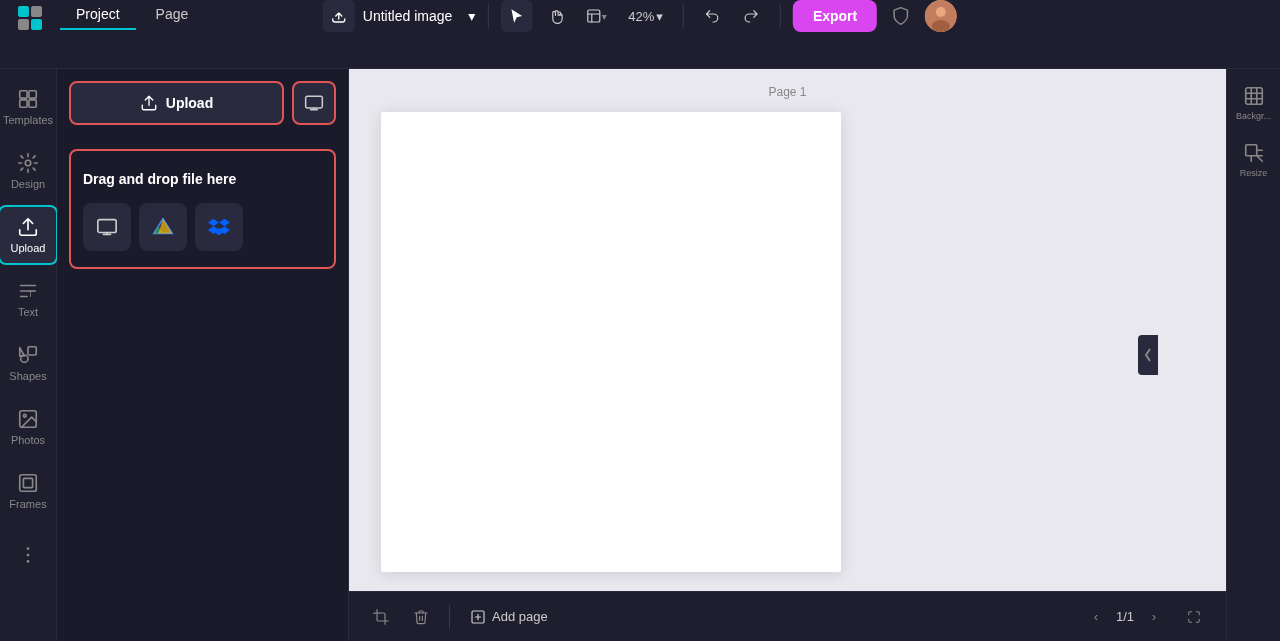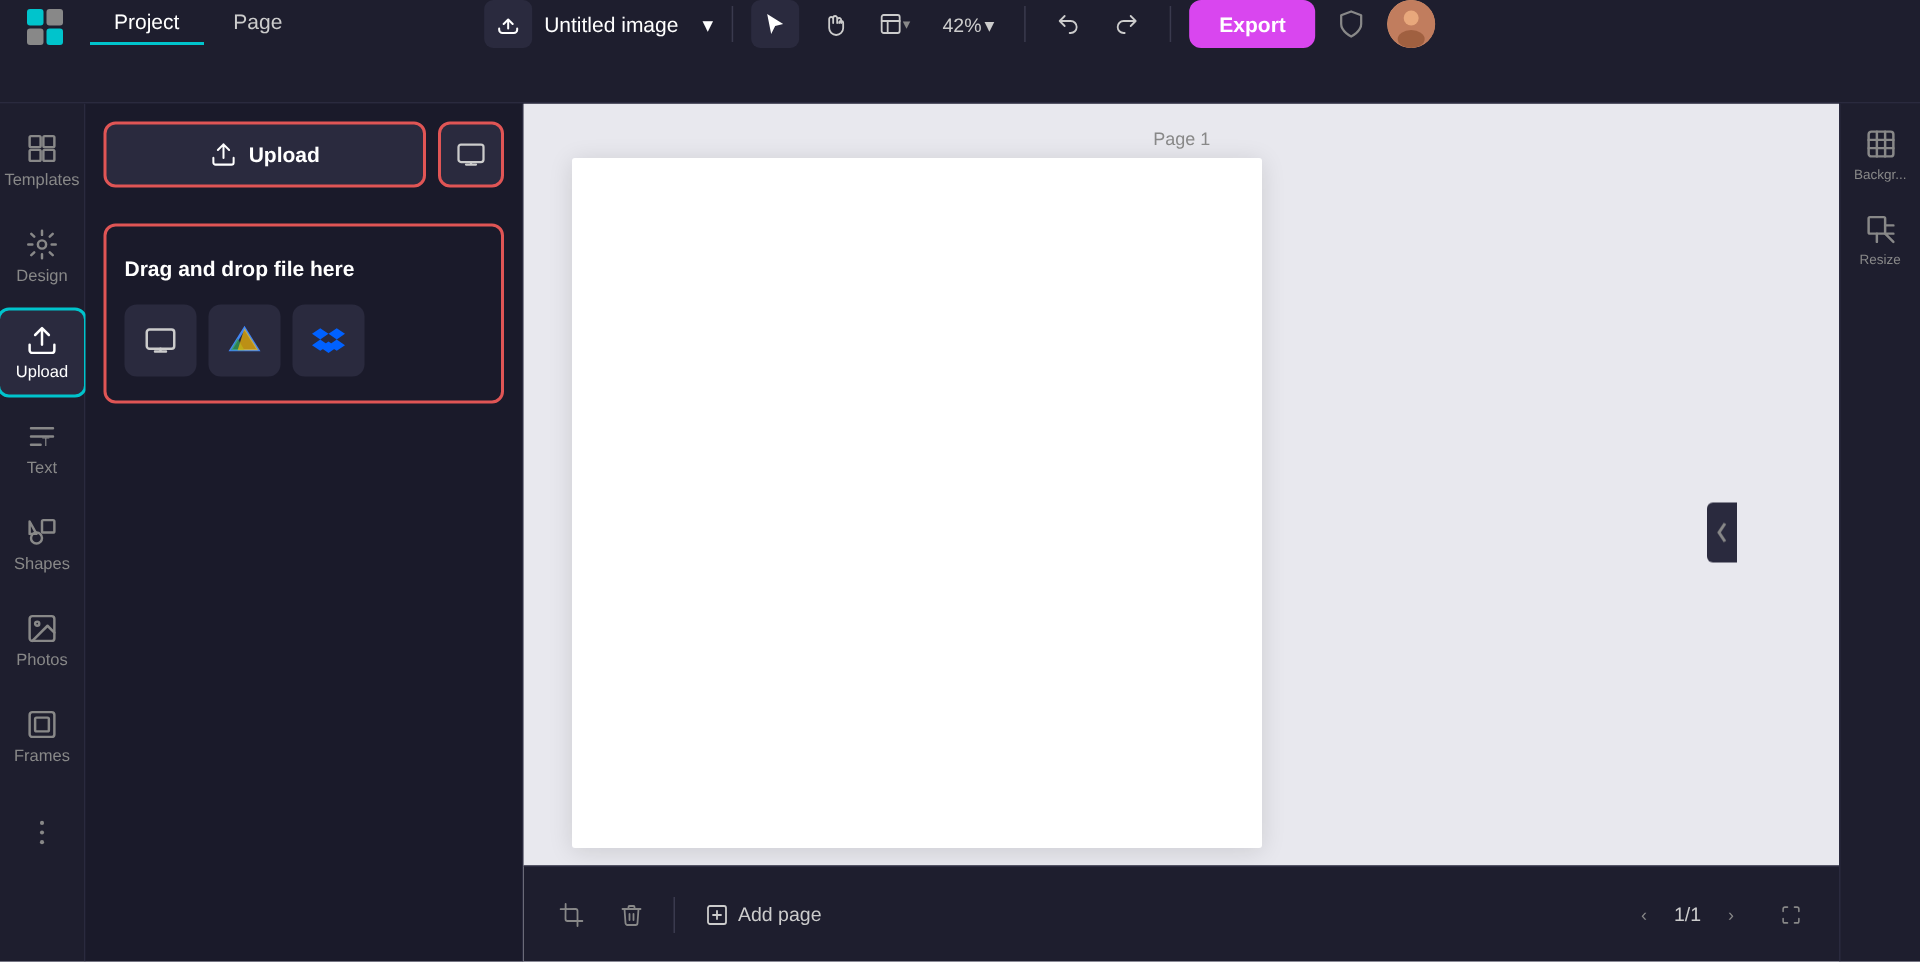--- a/index.html
+++ b/index.html
@@ -254,21 +254,21 @@
       width: 20px; height: 40px;
       background: #2a2a3e;
       border-radius: 4px 0 0 4px;
       display: flex; align-items: center; justify-content: center;
       cursor: pointer;
       color: #888;
       font-size: 12px;
       z-index: 10;
     }
     .canvas-bottom-bar {
-      height: 64px;
+      height: 50px;
       background: #1e1e2e;
       display: flex;
       align-items: center;
       padding: 0 16px;
       gap: 8px;
       border-top: 1px solid #2a2a3e;
     }
     .bottom-icon-btn {
       width: 32px; height: 32px;
       display: flex; align-items: center; justify-content: center;

